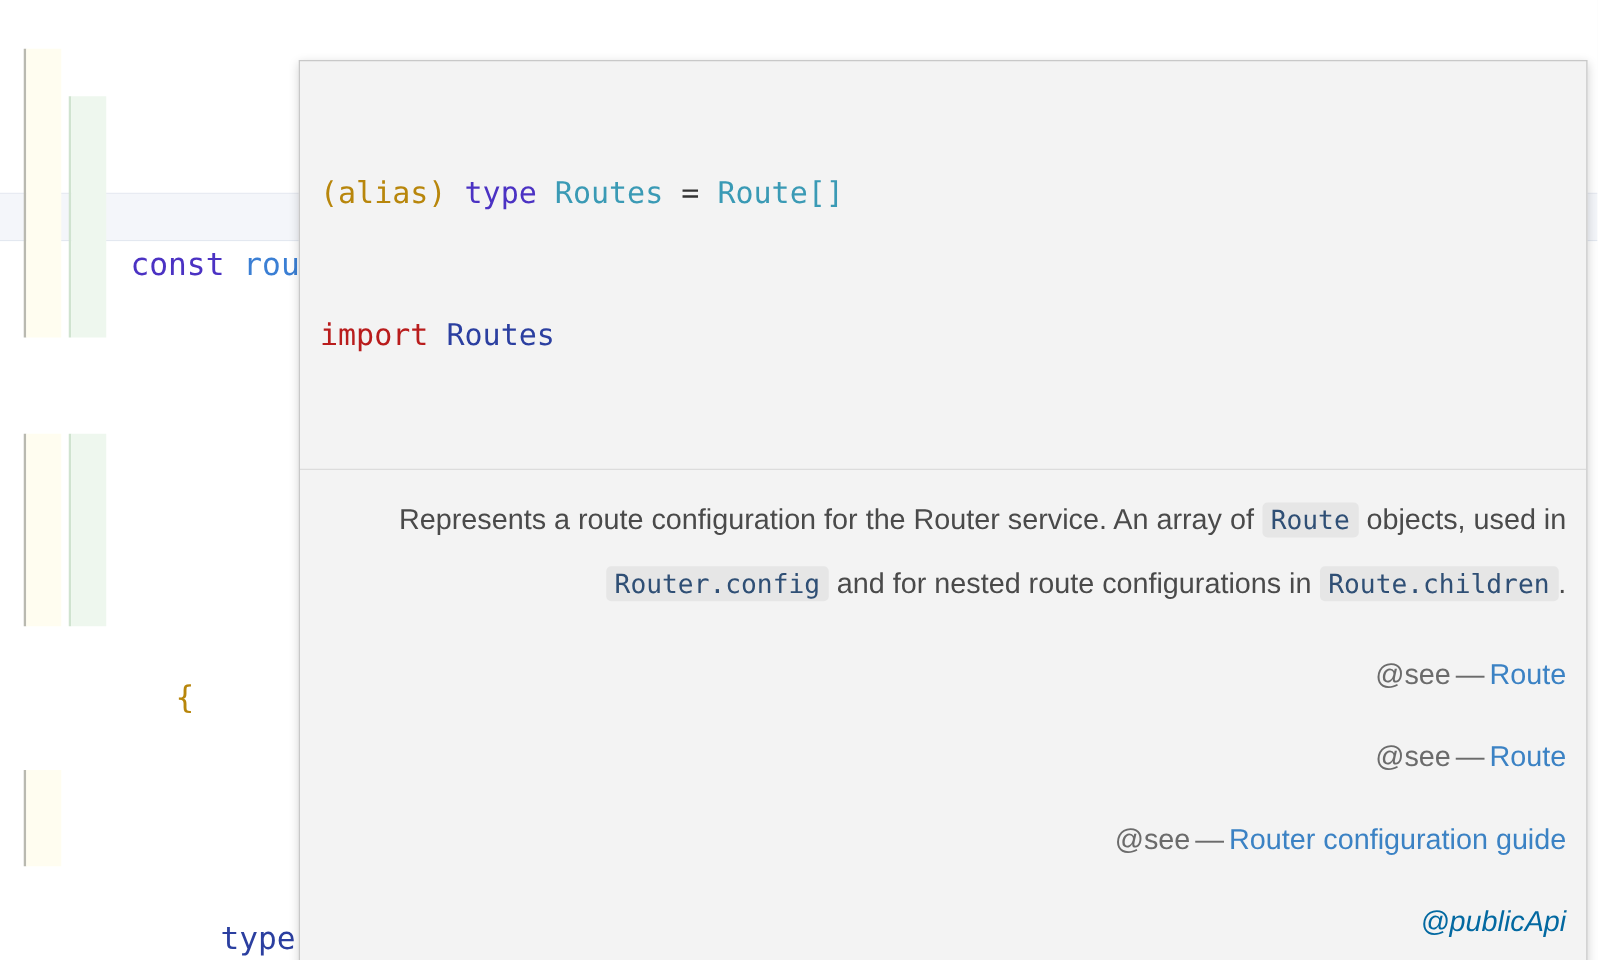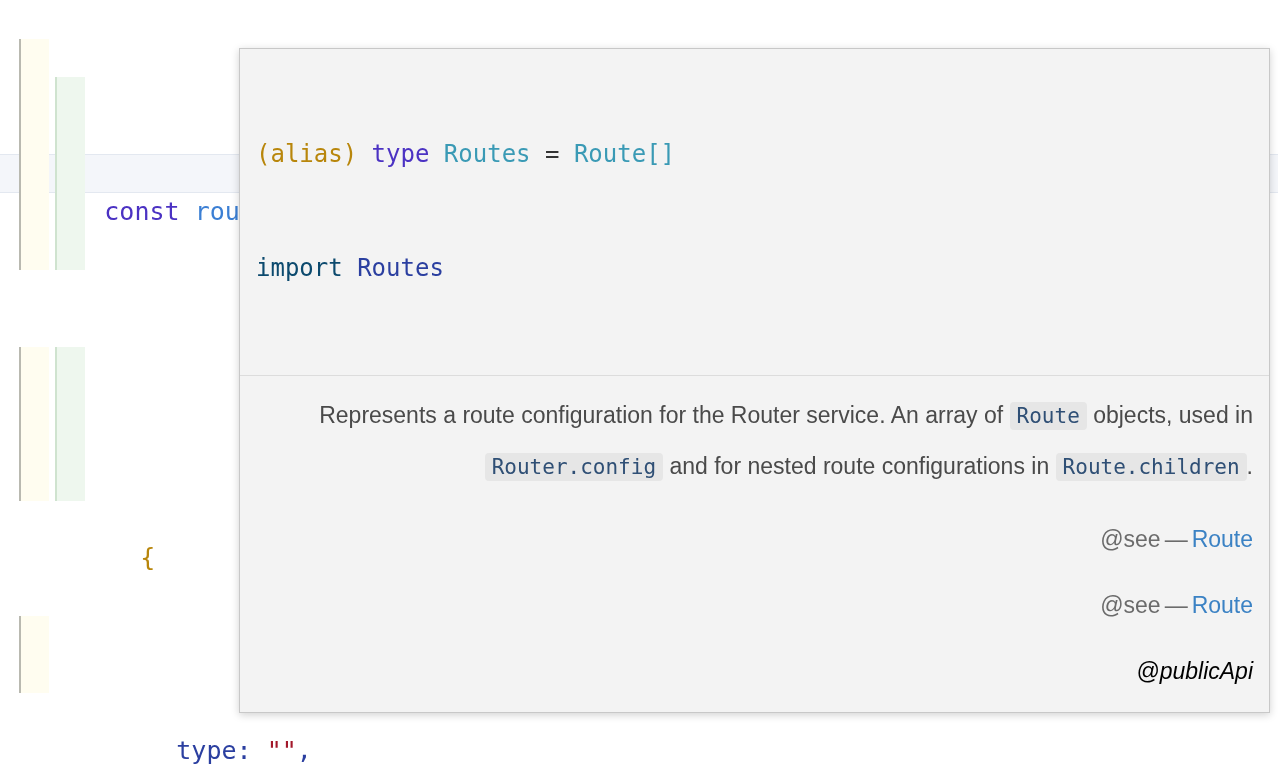--- a/index.html
+++ b/index.html
@@ -51,21 +51,21 @@
     top: 0; bottom: 0;
     pointer-events: none;
   }
   .guide.g-gray  { background: #b9b9b0; }
   .guide.g-cream { background: #fffdf0; width: 28px; }
   .guide.g-green { background: #eef7ee; width: 28px; }
   .guide.g-green-line { background: #cfe3cf; width: 2px; }
 
   
   .kw      { color: #4b32c3; }      
-  .kw2     { color: #0c4a6e; }
+  .kw2     { color: #b91c1c; }
   .var     { color: #3b7fd4; }      
   .type    { color: #3a9ab5; }      
   .prop    { color: #2b3fa0; }      
   .str     { color: #a3192b; }      
   .op      { color: #333333; }
   .brk-blue{ color: #1a5fd0; }
   .brk-gold{ color: #b8860b; }      
   .punct   { color: #2b3fa0; }
 
   
@@ -141,21 +141,21 @@
     padding: 0 4px;
   }
   .tt-link {
     color: #3b82c4;
     cursor: pointer;
   }
   .tt-publicapi {
     margin: 0;
     padding-top: 16px;
     font-style: italic;
-    color: #000000;
+    color: #0369a1;
   }
 </style>
 </head>
 <body>
 
 <div id="editor">
 
   <div class="code-layer">
 
     
@@ -260,19 +260,20 @@
     </div>
 
     <div class="tt-body">
 
       <p class="tt-para"><span>Represents a route configuration for the Router service. An array of</span> <span class="tt-code">Route</span> <span>objects, used in</span> <span class="tt-code">Router.config</span> <span>and for nested route configurations in</span> <span class="tt-code">Route.children</span><span>.</span></p>
 
       <p class="tt-tag"><span class="tagname">@see</span><span class="dash">—</span><span class="tt-link">Route</span></p>
 
       <p class="tt-tag"><span class="tagname">@see</span><span class="dash">—</span><span class="tt-link">Route</span></p>
 
+      <p class="tt-tag"><span class="tagname">@see</span><span class="dash">—</span><span class="tt-link">Router configuration guide</span></p>
 
       <p class="tt-publicapi">@publicApi</p>
 
     </div>
   </div>
 
 </div>
 
 </body></html>

